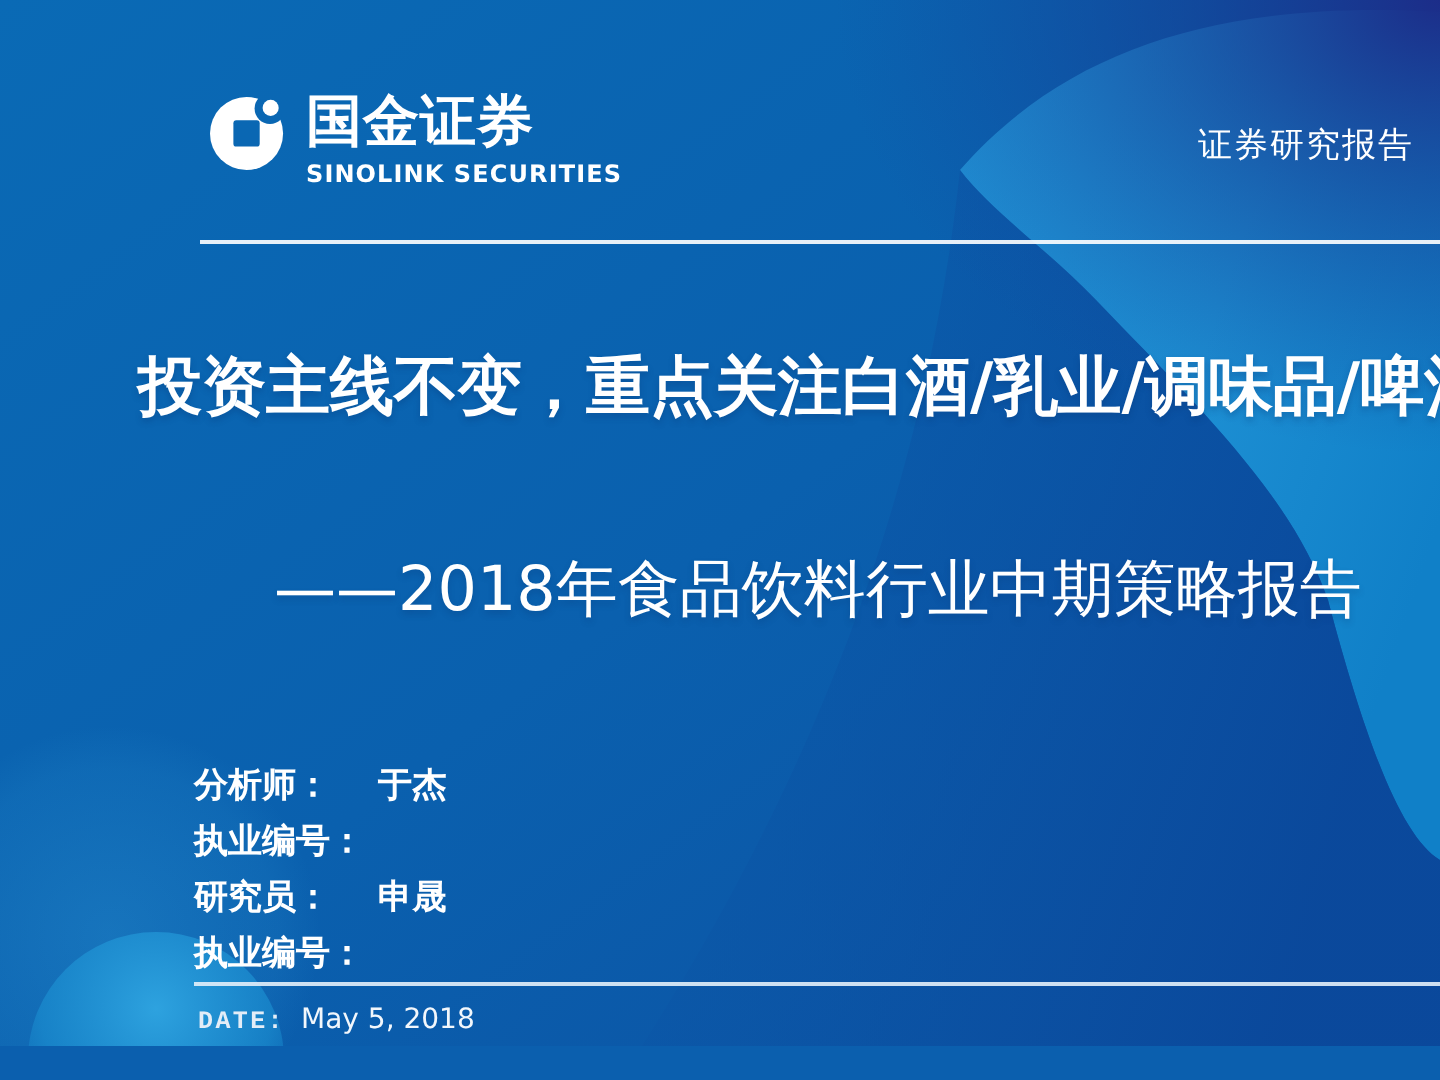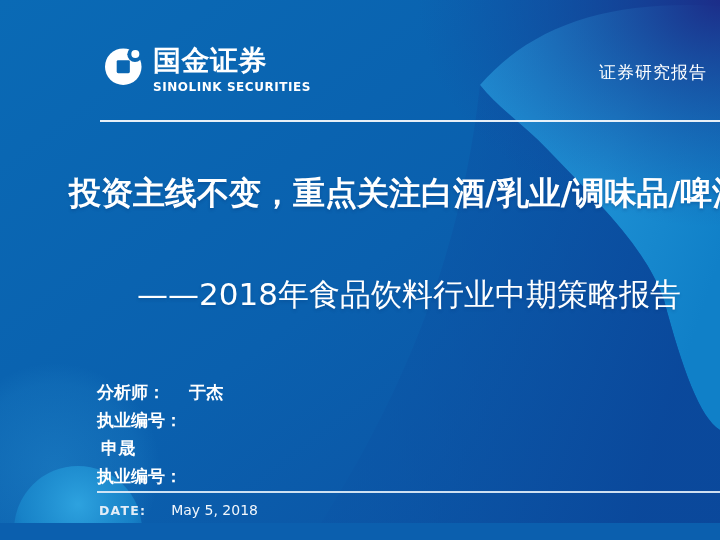--- a/index.html
+++ b/index.html
@@ -35,22 +35,22 @@
     font-size:31px; font-weight:normal; white-space:nowrap;
     text-shadow:0 2px 3px rgba(8,50,110,0.25);
   }
 
   .analysts { position:absolute; left:65px; top:381px; font-size:17px; font-weight:bold; }
   .arow { height:28px; display:flex; white-space:nowrap;margin-left:32px; }
   .alabel { display:inline-block; min-width:88px; }
   .avalue { margin-left:4px; letter-spacing:0.3px;font-family:Liberation Serif, serif; }
 
   .date { position:absolute; left:99px; top:502px; display:flex; align-items:baseline; }
-  .date-label { font-size:12.5px; font-weight:bold; letter-spacing:1.2px; color:#e3edf7; }
-  .date-value { font-size:14px; margin-left:25px; color:#f2f7fc; }
+  .date-label { font-size:12.5px; font-weight:bold; letter-spacing:1.2px; color:#e3edf7;font-family:Liberation Mono, monospace; }
+  .date-value { font-size:14px; margin-left:8px; color:#f2f7fc; }
 </style>
 </head>
 <body>
 
 <div class="page">
 
   <svg class="bg" width="720" height="540" viewBox="0 0 720 540" preserveAspectRatio="none">
     <defs>
       <linearGradient id="base" x1="0%" y1="0%" x2="100%" y2="100%">
         <stop offset="0%" stop-color="#0a6ab5"></stop>
@@ -128,20 +128,21 @@
 
   <div class="analysts">
     <div class="arow">
       <span class="alabel">分析师：</span>
       <span class="avalue">于杰</span>
     </div>
     <div class="arow">
       <span class="alabel">执业编号：</span>
     </div>
     <div class="arow">
+      <span class="alabel">研究员：</span>
       <span class="avalue">申晟</span>
     </div>
     <div class="arow">
       <span class="alabel">执业编号：</span>
     </div>
   </div>
 
   <div class="rule rule-bottom"></div>
 
   <div class="date">

